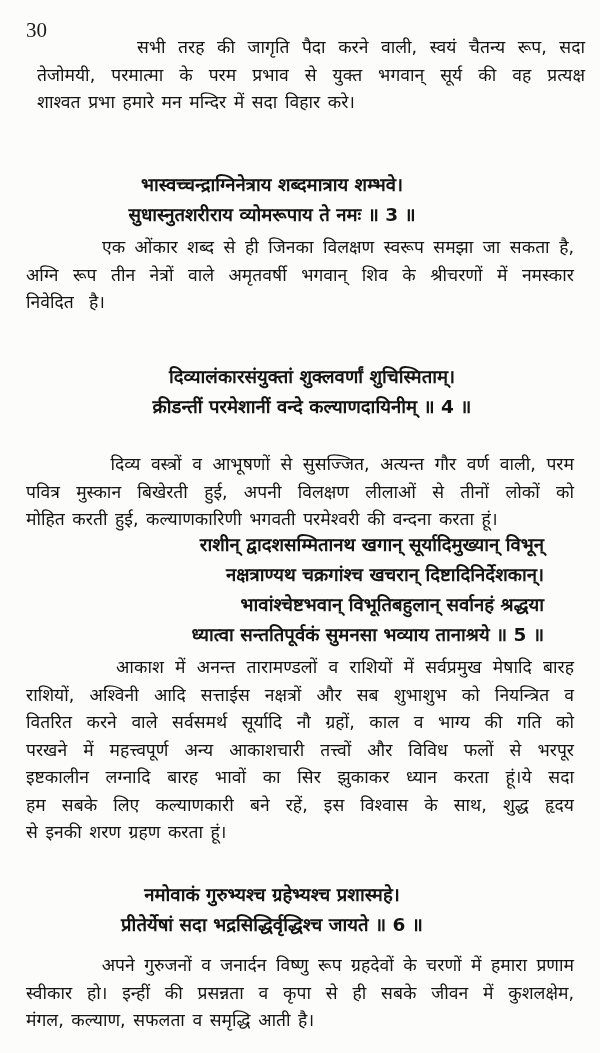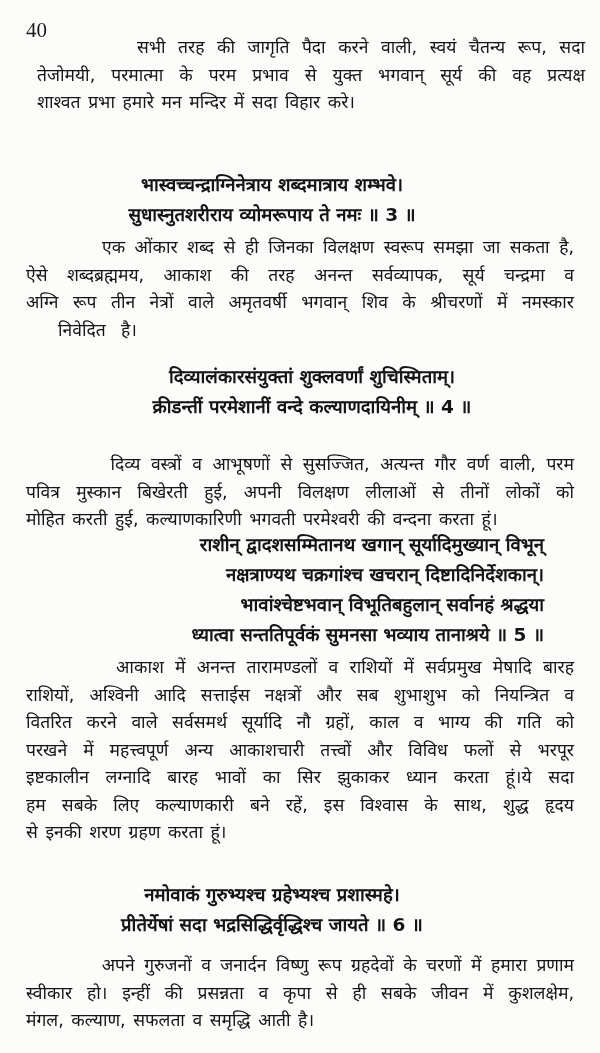--- a/index.html
+++ b/index.html
@@ -28,38 +28,37 @@
       font-size: 18.5px; line-height: 30px; font-weight: bold;
     }
     .verse .line { display: block; white-space: nowrap; }
     .verse.center .line { text-align: center; }
     .verse.left .line { padding-left: 86px; }
   </style>
 </head>
 <body>
 
 <div>
-  <div class="page-number">40</div>
+  <div class="page-number">30</div>
 
   <div class="para" style="top:34px;margin-left:11px;">
     <span class="line" style="white-space:pre;">        सभी तरह की जागृति पैदा करने वाली, स्वयं चैतन्य रूप, सदा</span>
     <span class="line">तेजोमयी, परमात्मा के परम प्रभाव से युक्त भगवान् सूर्य की वह प्रत्यक्ष</span>
     <span class="line last">शाश्वत प्रभा हमारे मन मन्दिर में सदा विहार करे।</span>
   </div>
 
   <div class="verse center" style="top:170px;">
     <span class="line">भास्वच्चन्द्राग्निनेत्राय शब्दमात्राय शम्भवे।</span>
     <span class="line">सुधास्नुतशरीराय व्योमरूपाय ते नमः ॥ 3 ॥</span>
   </div>
 
   <div class="para" style="top:234px;">
     <span class="line" style="white-space:pre;">        एक ओंकार शब्द से ही जिनका विलक्षण स्वरूप समझा जा सकता है,</span>
-    <span class="line">ऐसे शब्दब्रह्ममय, आकाश की तरह अनन्त सर्वव्यापक, सूर्य चन्द्रमा व</span>
     <span class="line">अग्नि रूप तीन नेत्रों वाले अमृतवर्षी भगवान् शिव के श्रीचरणों में नमस्कार</span>
-    <span class="line last" style="white-space:pre;margin-left:32px;">निवेदित  है।</span>
+    <span class="line last" style="white-space:pre;">निवेदित  है।</span>
   </div>
 
   <div class="verse center" style="top:362px;padding-left:40px;">
     <span class="line">दिव्यालंकारसंयुक्तां शुक्लवर्णां शुचिस्मिताम्।</span>
     <span class="line">क्रीडन्तीं परमेशानीं वन्दे कल्याणदायिनीम् ॥ 4 ॥</span>
   </div>
 
   <div class="para" style="top:404px;margin-top:47px;">
     <span class="line" style="white-space:pre;">        दिव्य वस्त्रों व आभूषणों से सुसज्जित, अत्यन्त गौर वर्ण वाली, परम</span>
     <span class="line">पवित्र मुस्कान बिखेरती हुई, अपनी विलक्षण लीलाओं से तीनों लोकों को</span>

